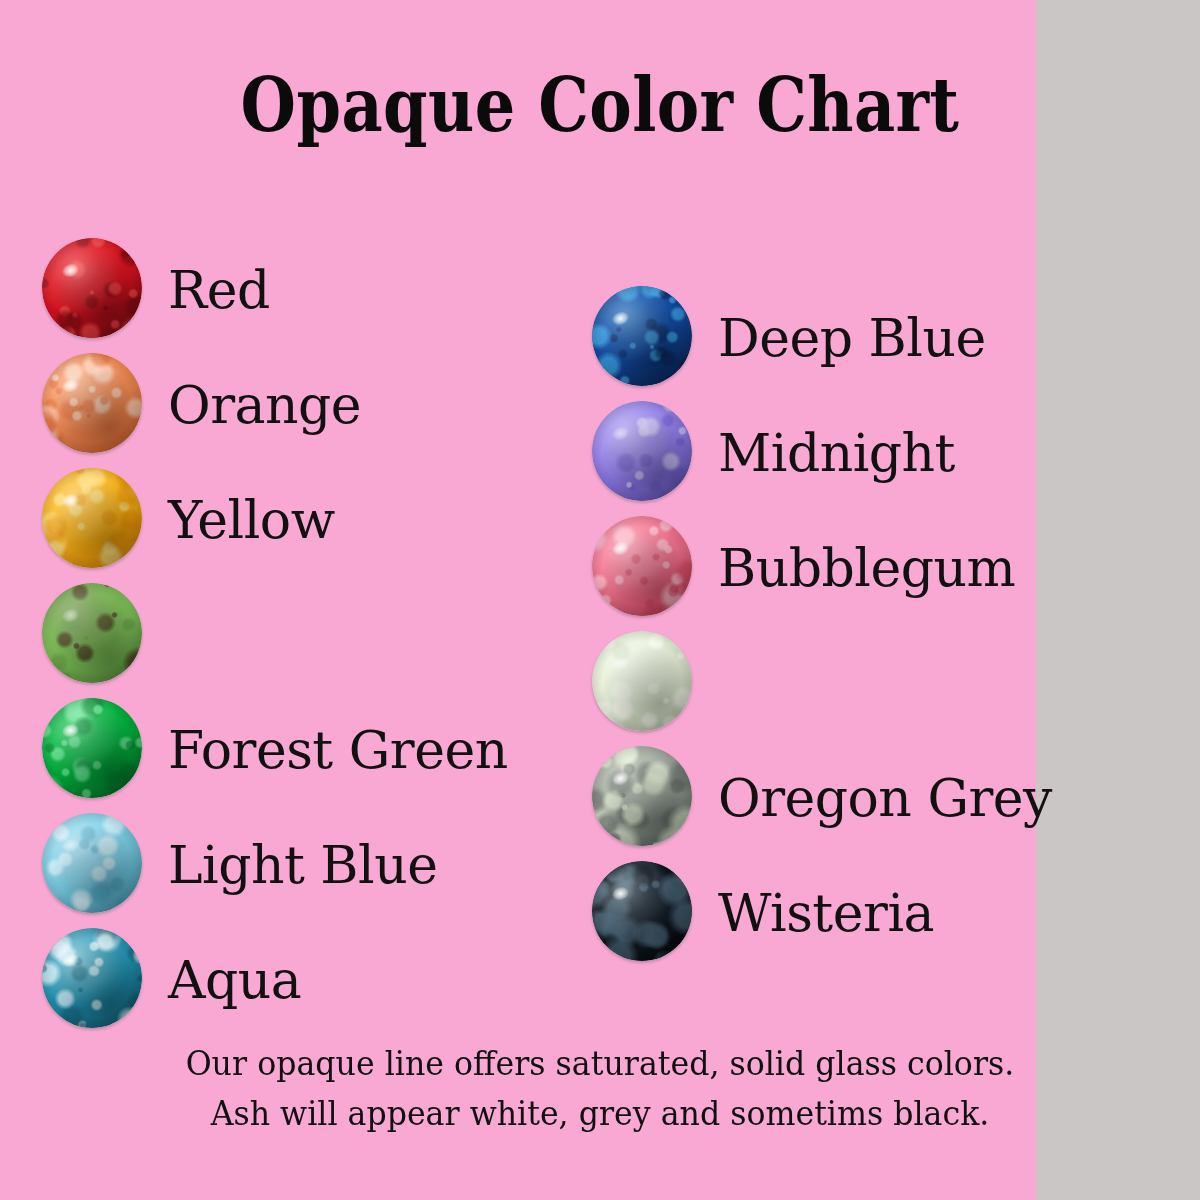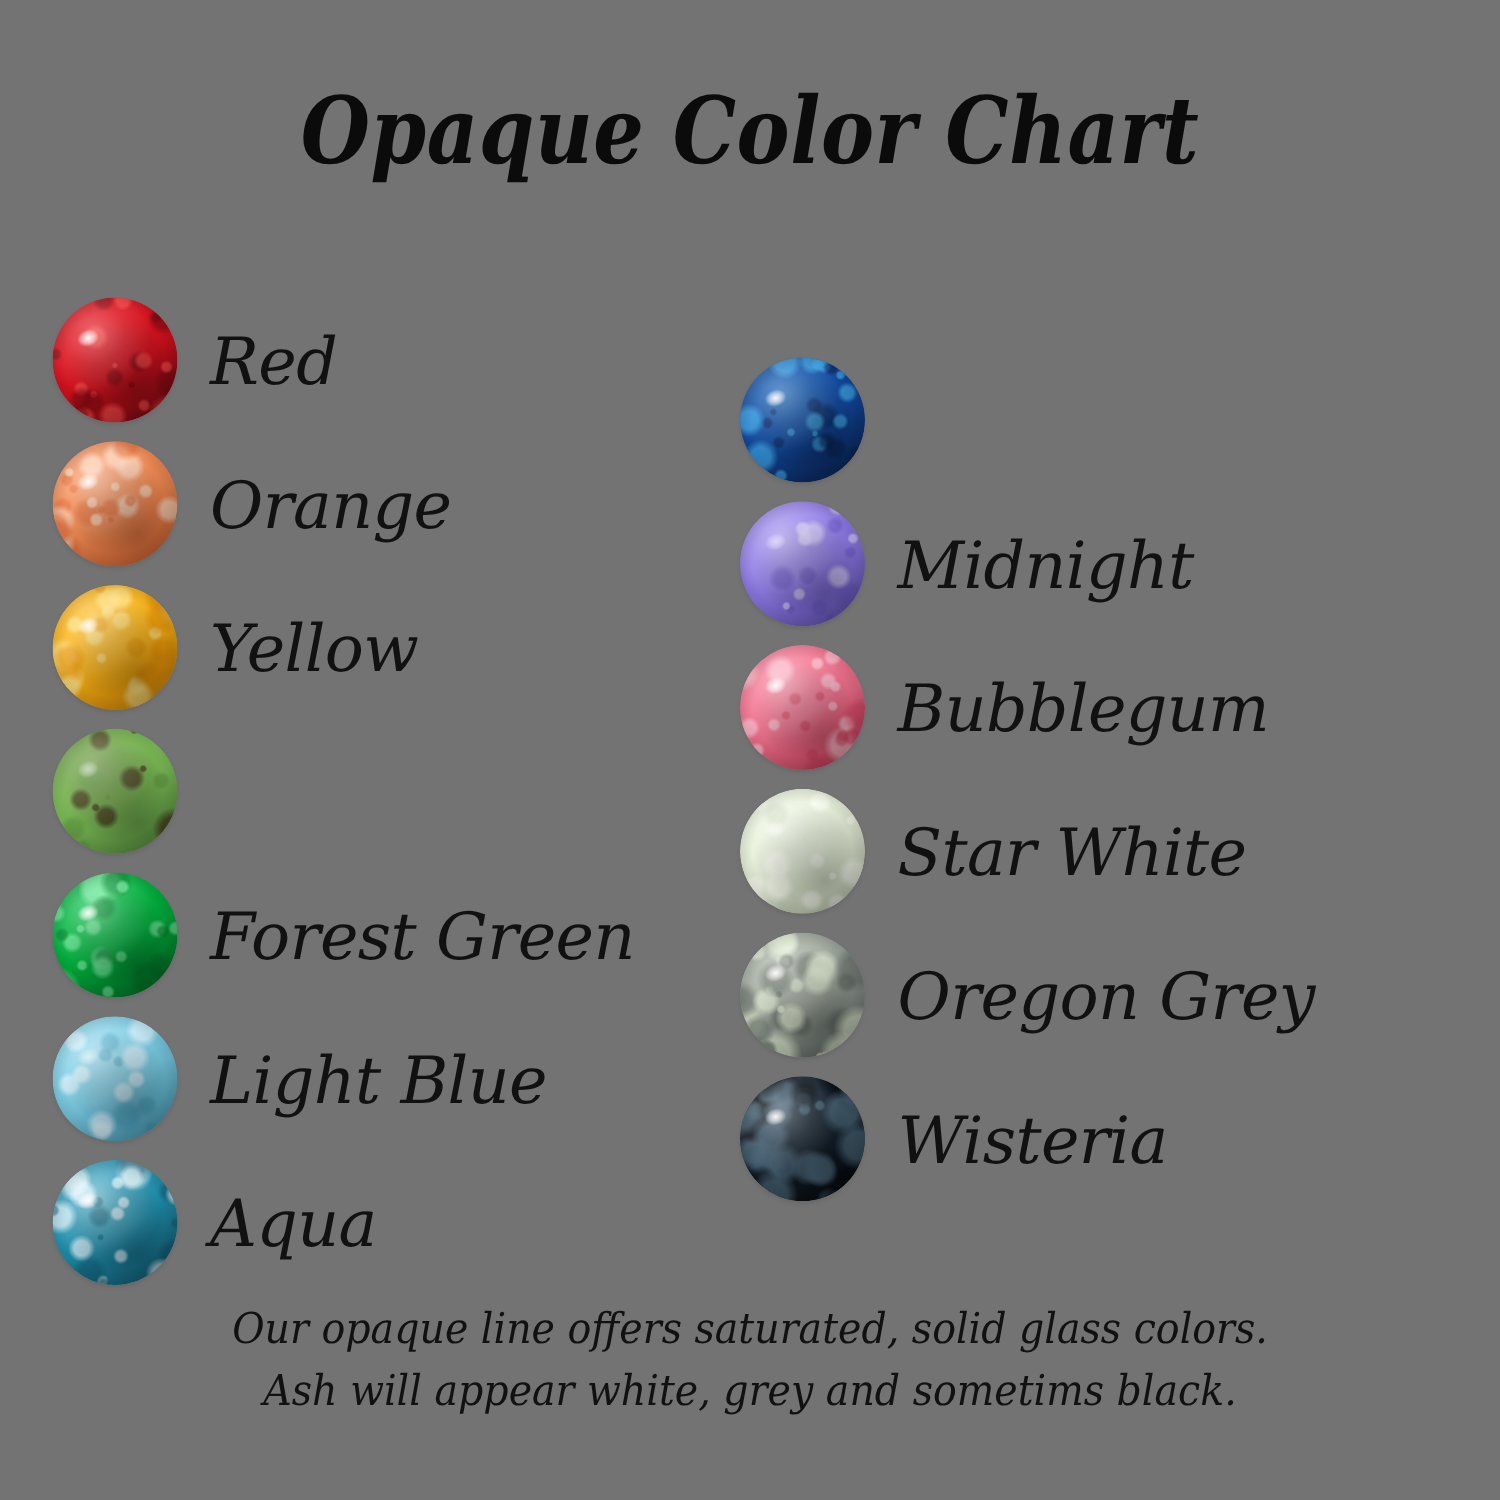--- a/index.html
+++ b/index.html
@@ -11,24 +11,23 @@
     width: 1200px;
     height: 1200px;
     background: #cbc6c6;
     font-family: "DejaVu Serif", serif;
     overflow: hidden;
     position: relative;
   }
 
   #chart-root {
     position: relative;
-    width: 1200px;
+    width: 1036px;
     height: 1200px;
-    background: #737373;
-    font-style: italic;
+    background: #f9a8d4;
   }
 
   
   .chart-title {
     position: absolute;
     top: 62px;
     left: 0;
     width: 1200px;
     text-align: center;
     font-family: "DejaVu Serif", serif;
@@ -227,20 +226,21 @@
 
   <div class="swatch-row">
         <div class="marble-wrap">
           <div class="marble">
             <div class="base" style="background: radial-gradient(circle at 36% 30%, rgba(62, 168, 232, 0.35) 0%, rgba(255, 255, 255, 0) 55%), linear-gradient(150deg, rgb(18, 71, 159) 0%, rgb(18, 71, 159) 55%, rgb(10, 37, 87) 100%);"></div>
             <div class="speckle" style="background-image: radial-gradient(circle at 6.9% 50.2%, rgba(62, 168, 232, 0.75) 0%, rgba(62, 168, 232, 0.75) 7%, rgba(0, 0, 0, 0) 12.8%), radial-gradient(circle at 69.6% 66.6%, rgba(10, 37, 87, 0.55) 0%, rgba(10, 37, 87, 0.55) 4.5%, rgba(0, 0, 0, 0) 8.1%), radial-gradient(circle at 35.7% 3.5%, rgba(62, 168, 232, 0.75) 0%, rgba(62, 168, 232, 0.75) 6.7%, rgba(0, 0, 0, 0) 12.1%), radial-gradient(circle at 40.8% 59.8%, rgba(62, 168, 232, 0.75) 0%, rgba(62, 168, 232, 0.75) 2.5%, rgba(0, 0, 0, 0) 4.6%), radial-gradient(circle at 72.7% 8.3%, rgba(10, 37, 87, 0.55) 0%, rgba(10, 37, 87, 0.55) 3%, rgba(0, 0, 0, 0) 5.5%), radial-gradient(circle at 59.8% 51.4%, rgba(62, 168, 232, 0.75) 0%, rgba(62, 168, 232, 0.75) 6.1%, rgba(0, 0, 0, 0) 11%), radial-gradient(circle at 26.7% 43.5%, rgba(10, 37, 87, 0.55) 0%, rgba(10, 37, 87, 0.55) 1.9%, rgba(0, 0, 0, 0) 3.4%), radial-gradient(circle at 16.6% 79.6%, rgba(62, 168, 232, 0.75) 0%, rgba(62, 168, 232, 0.75) 6.8%, rgba(0, 0, 0, 0) 12.3%), radial-gradient(circle at 80.2% 51.1%, rgba(62, 168, 232, 0.75) 0%, rgba(62, 168, 232, 0.75) 3.9%, rgba(0, 0, 0, 0) 7.1%), radial-gradient(circle at 31% 67.9%, rgba(10, 37, 87, 0.55) 0%, rgba(10, 37, 87, 0.55) 3%, rgba(0, 0, 0, 0) 5.5%), radial-gradient(circle at 67.9% 47.2%, rgba(10, 37, 87, 0.55) 0%, rgba(10, 37, 87, 0.55) 7.6%, rgba(0, 0, 0, 0) 13.8%), radial-gradient(circle at 63.6% 69.4%, rgba(62, 168, 232, 0.75) 0%, rgba(62, 168, 232, 0.75) 4.2%, rgba(0, 0, 0, 0) 7.6%), radial-gradient(circle at 20.6% 99.7%, rgba(10, 37, 87, 0.55) 0%, rgba(10, 37, 87, 0.55) 3.9%, rgba(0, 0, 0, 0) 7.1%), radial-gradient(circle at 93.2% 77.8%, rgba(10, 37, 87, 0.55) 0%, rgba(10, 37, 87, 0.55) 3.5%, rgba(0, 0, 0, 0) 6.4%), radial-gradient(circle at 76.6% 72.8%, rgba(10, 37, 87, 0.55) 0%, rgba(10, 37, 87, 0.55) 5%, rgba(0, 0, 0, 0) 9%), radial-gradient(circle at 62% 5.6%, rgba(62, 168, 232, 0.75) 0%, rgba(62, 168, 232, 0.75) 2.6%, rgba(0, 0, 0, 0) 4.7%), radial-gradient(circle at 59.3% 38.1%, rgba(10, 37, 87, 0.55) 0%, rgba(10, 37, 87, 0.55) 4.6%, rgba(0, 0, 0, 0) 8.3%), radial-gradient(circle at 85.9% 28.1%, rgba(62, 168, 232, 0.75) 0%, rgba(62, 168, 232, 0.75) 4.1%, rgba(0, 0, 0, 0) 7.5%), radial-gradient(circle at 21.9% 52.3%, rgba(10, 37, 87, 0.55) 0%, rgba(10, 37, 87, 0.55) 3%, rgba(0, 0, 0, 0) 5.5%), radial-gradient(circle at 32.8% 94.6%, rgba(62, 168, 232, 0.75) 0%, rgba(62, 168, 232, 0.75) 2.7%, rgba(0, 0, 0, 0) 4.9%), radial-gradient(circle at 58.1% 1.9%, rgba(62, 168, 232, 0.75) 0%, rgba(62, 168, 232, 0.75) 5.8%, rgba(0, 0, 0, 0) 10.5%), radial-gradient(circle at 67% 6.3%, rgba(62, 168, 232, 0.75) 0%, rgba(62, 168, 232, 0.75) 3.2%, rgba(0, 0, 0, 0) 5.9%), radial-gradient(circle at 80.4% 14.1%, rgba(62, 168, 232, 0.75) 0%, rgba(62, 168, 232, 0.75) 1.9%, rgba(0, 0, 0, 0) 3.5%), radial-gradient(circle at 60% 60.9%, rgba(62, 168, 232, 0.75) 0%, rgba(62, 168, 232, 0.75) 1.8%, rgba(0, 0, 0, 0) 3.3%);"></div>
             <div class="shade"></div>
             <div class="spec"></div>
           </div>
         </div>
+        <div class="swatch-label">Deep Blue</div>
       </div>
       <div class="swatch-row">
         <div class="marble-wrap">
           <div class="marble">
             <div class="base" style="background: radial-gradient(circle at 36% 30%, rgba(213, 205, 247, 0.35) 0%, rgba(255, 255, 255, 0) 55%), linear-gradient(150deg, rgb(143, 123, 232) 0%, rgb(143, 123, 232) 55%, rgb(109, 91, 201) 100%);"></div>
             <div class="speckle" style="background-image: radial-gradient(circle at 90.4% 29.8%, rgba(213, 205, 247, 0.75) 0%, rgba(213, 205, 247, 0.75) 2.3%, rgba(0, 0, 0, 0) 4.1%), radial-gradient(circle at 75.9% 19.5%, rgba(109, 91, 201, 0.55) 0%, rgba(109, 91, 201, 0.55) 3.6%, rgba(0, 0, 0, 0) 6.6%), radial-gradient(circle at 33.9% 61.9%, rgba(109, 91, 201, 0.55) 0%, rgba(109, 91, 201, 0.55) 6.8%, rgba(0, 0, 0, 0) 12.3%), radial-gradient(circle at 51.9% 29.8%, rgba(213, 205, 247, 0.75) 0%, rgba(213, 205, 247, 0.75) 4.4%, rgba(0, 0, 0, 0) 8%), radial-gradient(circle at 58.4% 25.7%, rgba(213, 205, 247, 0.75) 0%, rgba(213, 205, 247, 0.75) 6.5%, rgba(0, 0, 0, 0) 11.9%), radial-gradient(circle at 78.1% 3.9%, rgba(213, 205, 247, 0.75) 0%, rgba(213, 205, 247, 0.75) 3.6%, rgba(0, 0, 0, 0) 6.5%), radial-gradient(circle at 54.1% 59.5%, rgba(109, 91, 201, 0.55) 0%, rgba(109, 91, 201, 0.55) 5.6%, rgba(0, 0, 0, 0) 10.2%), radial-gradient(circle at 37.1% 83.8%, rgba(213, 205, 247, 0.75) 0%, rgba(213, 205, 247, 0.75) 1.9%, rgba(0, 0, 0, 0) 3.4%), radial-gradient(circle at 40.7% 86.6%, rgba(109, 91, 201, 0.55) 0%, rgba(109, 91, 201, 0.55) 2.1%, rgba(0, 0, 0, 0) 3.9%), radial-gradient(circle at 63.7% 85.4%, rgba(109, 91, 201, 0.55) 0%, rgba(109, 91, 201, 0.55) 3.9%, rgba(0, 0, 0, 0) 7.1%), radial-gradient(circle at 78.8% 60.3%, rgba(213, 205, 247, 0.75) 0%, rgba(213, 205, 247, 0.75) 5.7%, rgba(0, 0, 0, 0) 10.4%), radial-gradient(circle at 88.6% 76.8%, rgba(109, 91, 201, 0.55) 0%, rgba(109, 91, 201, 0.55) 6.6%, rgba(0, 0, 0, 0) 12%), radial-gradient(circle at 47.4% 74.3%, rgba(213, 205, 247, 0.75) 0%, rgba(213, 205, 247, 0.75) 3.4%, rgba(0, 0, 0, 0) 6.1%), radial-gradient(circle at 50.2% 22.1%, rgba(213, 205, 247, 0.75) 0%, rgba(213, 205, 247, 0.75) 4%, rgba(0, 0, 0, 0) 7.2%), radial-gradient(circle at 88.3% 41%, rgba(109, 91, 201, 0.55) 0%, rgba(109, 91, 201, 0.55) 2.8%, rgba(0, 0, 0, 0) 5%), radial-gradient(circle at 71.8% 92.9%, rgba(109, 91, 201, 0.55) 0%, rgba(109, 91, 201, 0.55) 1.9%, rgba(0, 0, 0, 0) 3.4%);"></div>
             <div class="shade"></div>
             <div class="spec" style="opacity: 0.55;"></div>
           </div>
         </div>
@@ -259,21 +259,20 @@
       </div>
       <div class="swatch-row">
         <div class="marble-wrap">
           <div class="marble">
             <div class="base" style="background: radial-gradient(circle at 36% 30%, rgba(251, 255, 242, 0.35) 0%, rgba(255, 255, 255, 0) 55%), linear-gradient(150deg, rgb(230, 240, 217) 0%, rgb(230, 240, 217) 55%, rgb(205, 217, 189) 100%);"></div>
             <div class="speckle" style="background-image: radial-gradient(circle at 57.6% 88.9%, rgba(251, 255, 242, 0.75) 0%, rgba(251, 255, 242, 0.75) 4.9%, rgba(0, 0, 0, 0) 8.9%), radial-gradient(circle at 88.6% 25.3%, rgba(251, 255, 242, 0.75) 0%, rgba(251, 255, 242, 0.75) 2%, rgba(0, 0, 0, 0) 3.6%), radial-gradient(circle at 30.3% 78.6%, rgba(251, 255, 242, 0.75) 0%, rgba(251, 255, 242, 0.75) 6.9%, rgba(0, 0, 0, 0) 12.6%), radial-gradient(circle at 74% 69.8%, rgba(251, 255, 242, 0.75) 0%, rgba(251, 255, 242, 0.75) 2%, rgba(0, 0, 0, 0) 3.7%), radial-gradient(circle at 29.7% 60.5%, rgba(251, 255, 242, 0.75) 0%, rgba(251, 255, 242, 0.75) 7.5%, rgba(0, 0, 0, 0) 13.7%), radial-gradient(circle at 14.6% 8.9%, rgba(251, 255, 242, 0.75) 0%, rgba(251, 255, 242, 0.75) 4.6%, rgba(0, 0, 0, 0) 8.4%), radial-gradient(circle at 8.9% 91.4%, rgba(251, 255, 242, 0.75) 0%, rgba(251, 255, 242, 0.75) 7%, rgba(0, 0, 0, 0) 12.8%), radial-gradient(circle at 78.2% 92%, rgba(251, 255, 242, 0.75) 0%, rgba(251, 255, 242, 0.75) 4.2%, rgba(0, 0, 0, 0) 7.6%), radial-gradient(circle at 61.8% 57.7%, rgba(251, 255, 242, 0.75) 0%, rgba(251, 255, 242, 0.75) 4.7%, rgba(0, 0, 0, 0) 8.6%), radial-gradient(circle at 29% 20.5%, rgba(205, 217, 189, 0.55) 0%, rgba(205, 217, 189, 0.55) 5.7%, rgba(0, 0, 0, 0) 10.4%), radial-gradient(circle at 0.7% 86.5%, rgba(251, 255, 242, 0.75) 0%, rgba(251, 255, 242, 0.75) 1.9%, rgba(0, 0, 0, 0) 3.5%), radial-gradient(circle at 38.7% 91.7%, rgba(205, 217, 189, 0.55) 0%, rgba(205, 217, 189, 0.55) 5.3%, rgba(0, 0, 0, 0) 9.7%), radial-gradient(circle at 1% 23.6%, rgba(205, 217, 189, 0.55) 0%, rgba(205, 217, 189, 0.55) 2.2%, rgba(0, 0, 0, 0) 4%), radial-gradient(circle at 64.1% 10.6%, rgba(251, 255, 242, 0.75) 0%, rgba(251, 255, 242, 0.75) 4.8%, rgba(0, 0, 0, 0) 8.7%), radial-gradient(circle at 11.9% 77.5%, rgba(251, 255, 242, 0.75) 0%, rgba(251, 255, 242, 0.75) 4.3%, rgba(0, 0, 0, 0) 7.9%), radial-gradient(circle at 91.4% 67.4%, rgba(251, 255, 242, 0.75) 0%, rgba(251, 255, 242, 0.75) 6.5%, rgba(0, 0, 0, 0) 11.8%);"></div>
             <div class="shade"></div>
             <div class="spec" style="opacity: 0.55;"></div>
           </div>
         </div>
-        <div class="swatch-label">Star White</div>
       </div>
       <div class="swatch-row">
         <div class="marble-wrap">
           <div class="marble">
             <div class="base" style="background: radial-gradient(circle at 36% 30%, rgba(228, 239, 214, 0.35) 0%, rgba(255, 255, 255, 0) 55%), linear-gradient(150deg, rgb(154, 163, 154) 0%, rgb(154, 163, 154) 55%, rgb(93, 102, 96) 100%);"></div>
             <div class="speckle" style="background-image: radial-gradient(circle at 41.2% 68.4%, rgba(228, 239, 214, 0.75) 0%, rgba(228, 239, 214, 0.75) 7.8%, rgba(0, 0, 0, 0) 14.2%), radial-gradient(circle at 94.9% 78.2%, rgba(228, 239, 214, 0.75) 0%, rgba(228, 239, 214, 0.75) 9.2%, rgba(0, 0, 0, 0) 16.7%), radial-gradient(circle at 28.5% 37%, rgba(93, 102, 96, 0.55) 0%, rgba(93, 102, 96, 0.55) 9%, rgba(0, 0, 0, 0) 16.3%), radial-gradient(circle at 85.1% 39.8%, rgba(93, 102, 96, 0.55) 0%, rgba(93, 102, 96, 0.55) 4.7%, rgba(0, 0, 0, 0) 8.5%), radial-gradient(circle at 15.3% 77.9%, rgba(93, 102, 96, 0.55) 0%, rgba(93, 102, 96, 0.55) 6.2%, rgba(0, 0, 0, 0) 11.3%), radial-gradient(circle at 32.8% 61.4%, rgba(228, 239, 214, 0.75) 0%, rgba(228, 239, 214, 0.75) 2.3%, rgba(0, 0, 0, 0) 4.1%), radial-gradient(circle at 36.3% 7.4%, rgba(228, 239, 214, 0.75) 0%, rgba(228, 239, 214, 0.75) 5.8%, rgba(0, 0, 0, 0) 10.5%), radial-gradient(circle at 98.7% 96.2%, rgba(228, 239, 214, 0.75) 0%, rgba(228, 239, 214, 0.75) 6.7%, rgba(0, 0, 0, 0) 12.1%), radial-gradient(circle at 22.4% 93.2%, rgba(93, 102, 96, 0.55) 0%, rgba(93, 102, 96, 0.55) 3.5%, rgba(0, 0, 0, 0) 6.4%), radial-gradient(circle at 61.7% 38%, rgba(228, 239, 214, 0.75) 0%, rgba(228, 239, 214, 0.75) 8.5%, rgba(0, 0, 0, 0) 15.4%), radial-gradient(circle at 11.7% 99.6%, rgba(93, 102, 96, 0.55) 0%, rgba(93, 102, 96, 0.55) 7.6%, rgba(0, 0, 0, 0) 13.9%), radial-gradient(circle at 63.8% 99.1%, rgba(228, 239, 214, 0.75) 0%, rgba(228, 239, 214, 0.75) 1.7%, rgba(0, 0, 0, 0) 3%), radial-gradient(circle at 27.8% 98.2%, rgba(228, 239, 214, 0.75) 0%, rgba(228, 239, 214, 0.75) 9.9%, rgba(0, 0, 0, 0) 18%), radial-gradient(circle at 21% 54.9%, rgba(228, 239, 214, 0.75) 0%, rgba(228, 239, 214, 0.75) 6.5%, rgba(0, 0, 0, 0) 11.9%), radial-gradient(circle at 23.7% 45.7%, rgba(228, 239, 214, 0.75) 0%, rgba(228, 239, 214, 0.75) 2.3%, rgba(0, 0, 0, 0) 4.1%), radial-gradient(circle at 1.3% 54.7%, rgba(93, 102, 96, 0.55) 0%, rgba(93, 102, 96, 0.55) 7.3%, rgba(0, 0, 0, 0) 13.3%), radial-gradient(circle at 93.3% 28.7%, rgba(93, 102, 96, 0.55) 0%, rgba(93, 102, 96, 0.55) 8.8%, rgba(0, 0, 0, 0) 16%), radial-gradient(circle at 68.8% 99.8%, rgba(228, 239, 214, 0.75) 0%, rgba(228, 239, 214, 0.75) 2.6%, rgba(0, 0, 0, 0) 4.7%), radial-gradient(circle at 48.8% 74.2%, rgba(93, 102, 96, 0.55) 0%, rgba(93, 102, 96, 0.55) 6.3%, rgba(0, 0, 0, 0) 11.5%), radial-gradient(circle at 95.1% 87.7%, rgba(228, 239, 214, 0.75) 0%, rgba(228, 239, 214, 0.75) 3.4%, rgba(0, 0, 0, 0) 6.2%), radial-gradient(circle at 65.7% 27.9%, rgba(228, 239, 214, 0.75) 0%, rgba(228, 239, 214, 0.75) 8.1%, rgba(0, 0, 0, 0) 14.7%), radial-gradient(circle at 37.1% 23.3%, rgba(93, 102, 96, 0.55) 0%, rgba(93, 102, 96, 0.55) 4.1%, rgba(0, 0, 0, 0) 7.4%), radial-gradient(circle at 93.3% 98.5%, rgba(228, 239, 214, 0.75) 0%, rgba(228, 239, 214, 0.75) 4.1%, rgba(0, 0, 0, 0) 7.5%), radial-gradient(circle at 81.2% 96.8%, rgba(228, 239, 214, 0.75) 0%, rgba(228, 239, 214, 0.75) 7.8%, rgba(0, 0, 0, 0) 14.2%), radial-gradient(circle at 32.9% 68.7%, rgba(93, 102, 96, 0.55) 0%, rgba(93, 102, 96, 0.55) 6.1%, rgba(0, 0, 0, 0) 11.1%), radial-gradient(circle at 54.5% 27.9%, rgba(93, 102, 96, 0.55) 0%, rgba(93, 102, 96, 0.55) 8.2%, rgba(0, 0, 0, 0) 14.9%), radial-gradient(circle at 81.9% 73.1%, rgba(93, 102, 96, 0.55) 0%, rgba(93, 102, 96, 0.55) 7.2%, rgba(0, 0, 0, 0) 13%), radial-gradient(circle at 2.7% 77.1%, rgba(228, 239, 214, 0.75) 0%, rgba(228, 239, 214, 0.75) 9.7%, rgba(0, 0, 0, 0) 17.6%), radial-gradient(circle at 45.3% 42.4%, rgba(228, 239, 214, 0.75) 0%, rgba(228, 239, 214, 0.75) 4.6%, rgba(0, 0, 0, 0) 8.4%), radial-gradient(circle at 34.4% 23.4%, rgba(228, 239, 214, 0.75) 0%, rgba(228, 239, 214, 0.75) 3.5%, rgba(0, 0, 0, 0) 6.4%), radial-gradient(circle at 13.2% 15.1%, rgba(228, 239, 214, 0.75) 0%, rgba(228, 239, 214, 0.75) 3.8%, rgba(0, 0, 0, 0) 6.9%), radial-gradient(circle at 32.3% 8.8%, rgba(228, 239, 214, 0.75) 0%, rgba(228, 239, 214, 0.75) 7.2%, rgba(0, 0, 0, 0) 13.1%), radial-gradient(circle at 5.4% 14.5%, rgba(93, 102, 96, 0.55) 0%, rgba(93, 102, 96, 0.55) 2.3%, rgba(0, 0, 0, 0) 4.2%), radial-gradient(circle at 31.1% 49.4%, rgba(93, 102, 96, 0.55) 0%, rgba(93, 102, 96, 0.55) 2.1%, rgba(0, 0, 0, 0) 3.9%);"></div>
             <div class="shade"></div>
             <div class="spec"></div>
           </div>
         </div>

